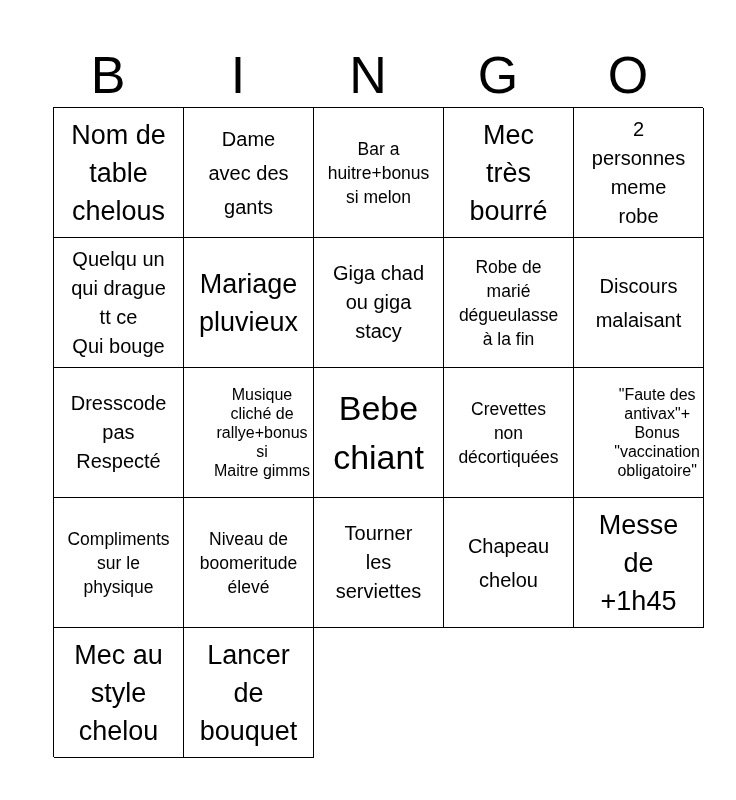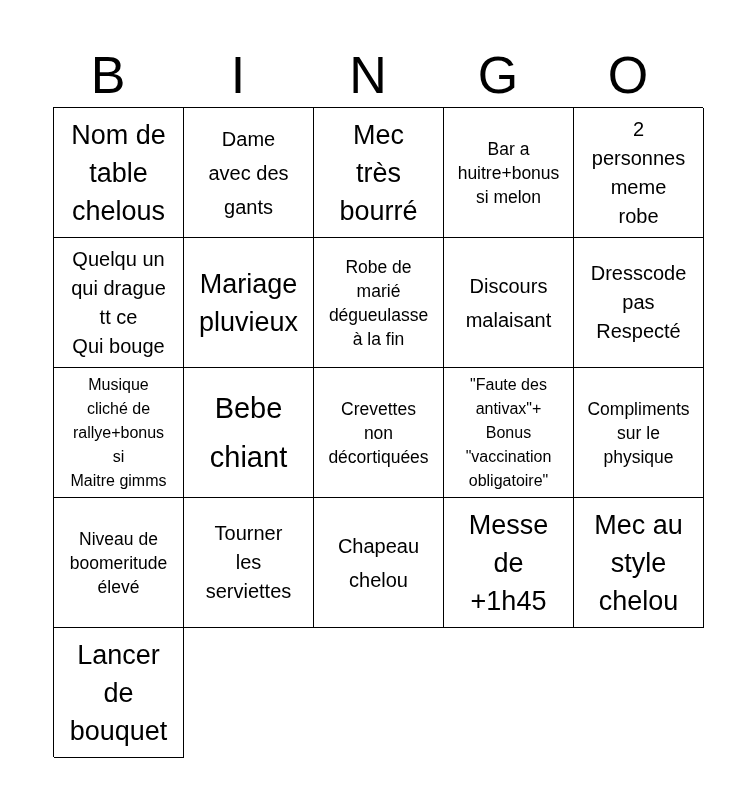--- a/index.html
+++ b/index.html
@@ -52,26 +52,26 @@
       align-items: center;
       justify-content: center;
       text-align: center;
       padding: 2px 3px;
       overflow: hidden;
     }
     .cell span {
       white-space: pre-line;
       display: block;
     }
-    .fs-xl { font-size: 29px; line-height: 49px; }
+    .fs-xl { font-size: 34px; line-height: 49px; }
     .fs-l  { font-size: 27px; line-height: 38px; }
     .fs-m  { font-size: 20px; line-height: 34px; }
     .fs-s  { font-size: 20px; line-height: 29px; }
     .fs-xs { font-size: 17.5px; line-height: 24px; }
-    .fs-xxs { font-size: 16px; line-height: 24px; }
+    .fs-xxs { font-size: 16px; line-height: 19px; justify-content: flex-end; }
   </style>
 </head>
 <body>
 
 <div class="header">
   <div class="header-letter">B</div>
   <div class="header-letter">I</div>
   <div class="header-letter">N</div>
   <div class="header-letter">G</div>
   <div class="header-letter">O</div>
@@ -81,45 +81,50 @@
     <div class="cell fs-l">
       <span>Nom de
 table
 chelous</span>
     </div>
     <div class="cell fs-m">
       <span>Dame
 avec des
 gants</span>
     </div>
+    <div class="cell fs-xs">
+      <span>Bar a
+huitre+bonus
+si melon</span>
+    </div>
     <div class="cell fs-l">
       <span>Mec
 très
 bourré</span>
-    </div>
-    <div class="cell fs-xs">
-      <span>Bar a
-huitre+bonus
-si melon</span>
     </div>
     <div class="cell fs-s">
       <span>2
 personnes
 meme
 robe</span>
     </div>
     <div class="cell fs-s">
       <span>Quelqu un
 qui drague
 tt ce
 Qui bouge</span>
     </div>
     <div class="cell fs-l">
       <span>Mariage
 pluvieux</span>
+    </div>
+    <div class="cell fs-s">
+      <span>Giga chad
+ou giga
+stacy</span>
     </div>
     <div class="cell fs-xs">
       <span>Robe de
 marié
 dégueulasse
 à la fin</span>
     </div>
     <div class="cell fs-m">
       <span>Discours
 malaisant</span>

